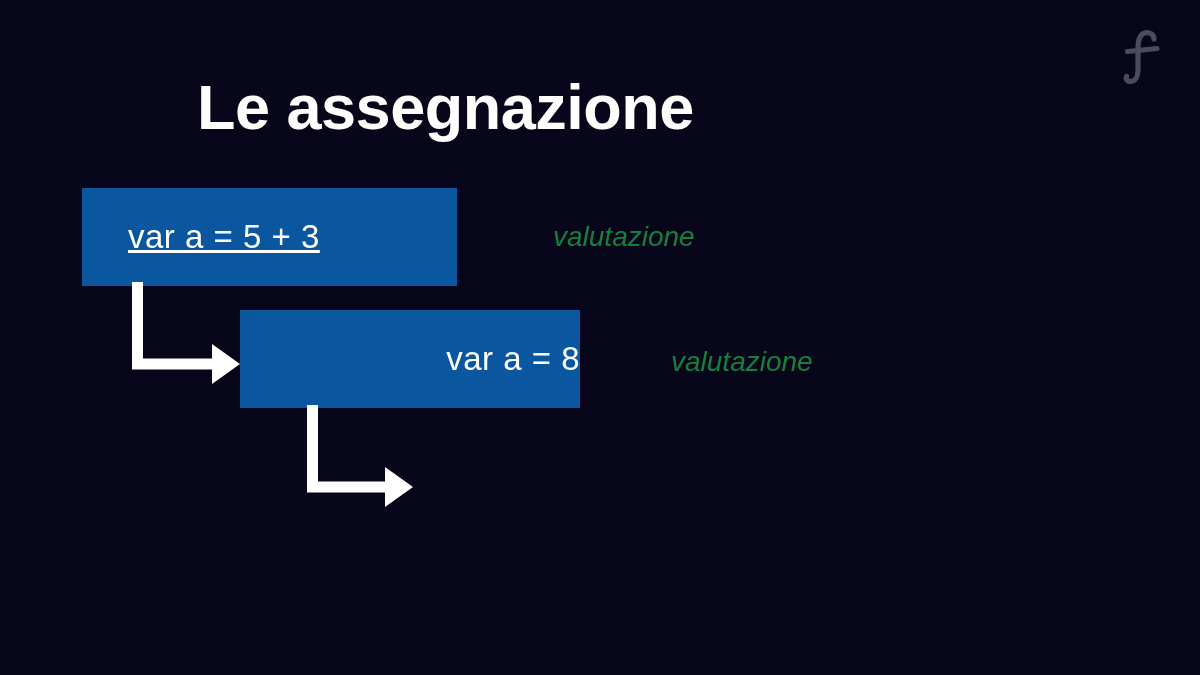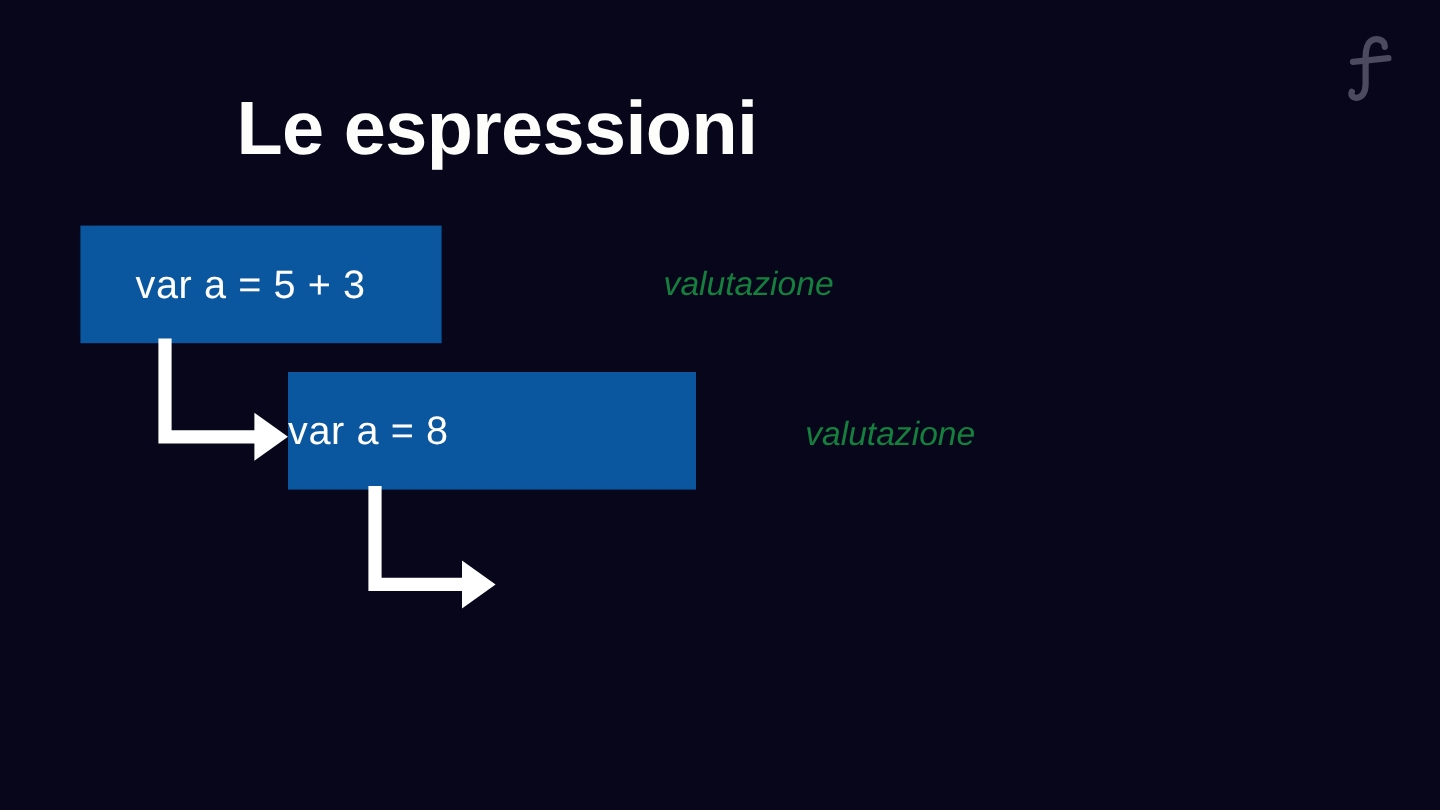--- a/index.html
+++ b/index.html
@@ -55,24 +55,24 @@
     font-size: 33px;
     font-weight: 400;
     letter-spacing: 0.5px;
     box-sizing: border-box;
   }
   .exp-box.align-left {
     justify-content: flex-start;
     padding-left: 46px;
   }
   .exp-box.align-center {
-    justify-content: flex-start;
+    justify-content: flex-end;
   }
 
-  #box-1 { left: 67px;  top: 188px; width: 301px; height: 98px; }
+  #box-1 { left: 82px;  top: 188px; width: 375px; height: 98px; text-decoration: underline; }
   #box-2 { left: 240px; top: 310px; width: 340px; height: 98px; }
   #box-3 { left: 412px; top: 432px; width: 340px; height: 97px; }
 
   #box-3 .box-text {
     font-family: "DejaVu Sans", sans-serif;
     letter-spacing: 1px;
   }
 
   
   .caption {
@@ -105,21 +105,21 @@
   <div class="logo">
     <svg width="56" height="62" viewBox="0 0 56 62" aria-hidden="true">
       <g fill="none" stroke="currentColor" stroke-width="5.2" stroke-linecap="round" stroke-linejoin="round">
         <path d="M40 13 C40 7, 33 5, 28.5 8 C24.5 10.8, 24 16, 24 22
                  L24 44 C24 51, 21 55.5, 16.5 55.5 C13 55.5, 11.5 53, 12.5 50.5"></path>
         <path d="M13.5 25.5 L43 22.5"></path>
       </g>
     </svg>
   </div>
 
-  <div class="slide-title">Le espressioni</div>
+  <div class="slide-title">Le assegnazione</div>
 
   <div class="exp-box align-left" id="box-1">
     <span class="box-text">var a = 5 + 3</span>
   </div>
 
   <div class="exp-box align-center" id="box-2">
     <span class="box-text">var a = 8</span>
   </div>
 
 

